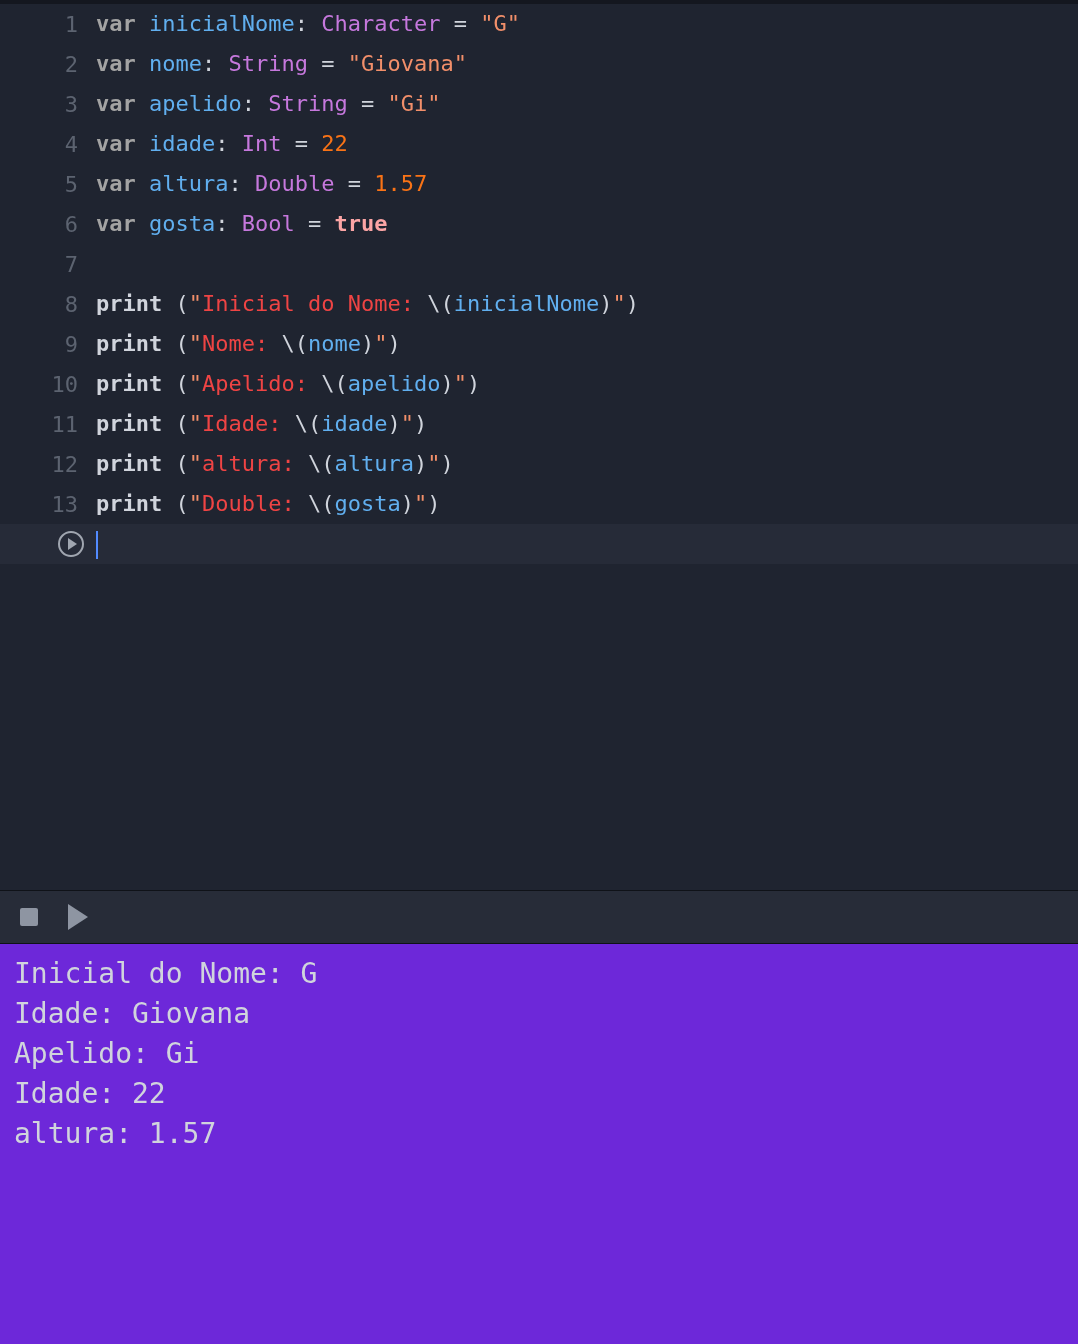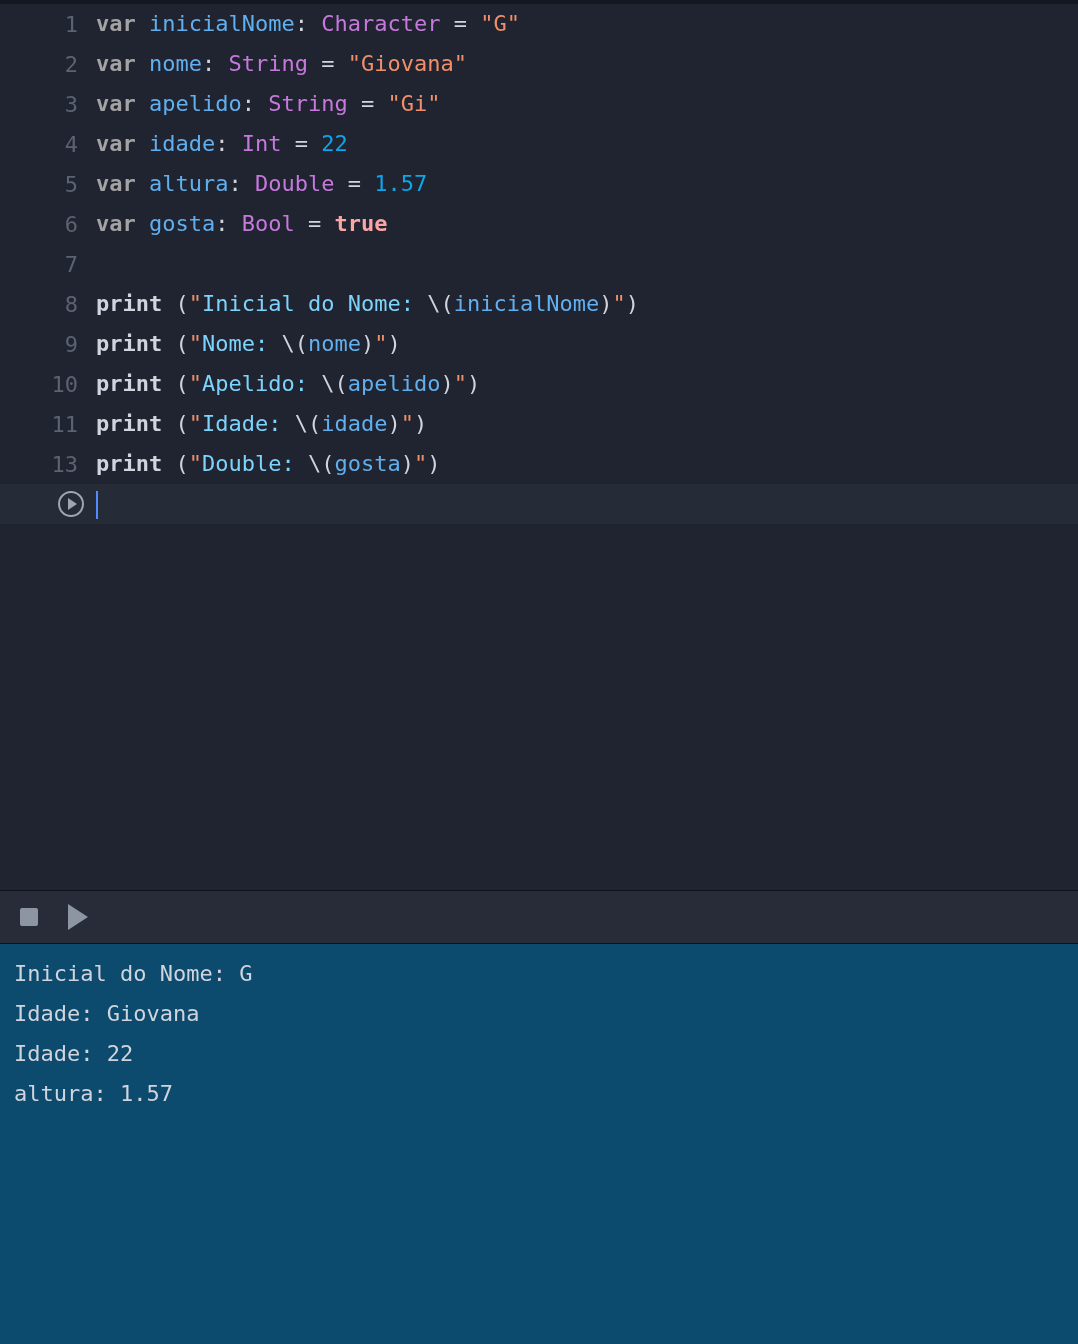--- a/index.html
+++ b/index.html
@@ -74,26 +74,26 @@
     width: 2px;
     height: 28px;
     background: #528bff;
     vertical-align: middle;
   }
   .tok-kw { color: #a3a3a3; font-weight: 600; }
   .tok-var { color: #61afef; }
   .tok-op { color: #d0d4dc; }
   .tok-type { color: #c678dd; }
   .tok-str { color: #f28f6a; }
-  .tok-num { color: #0ea5e9; margin-top: 37px; }
+  .tok-num { color: #f97316; margin-top: 37px; }
   .tok-bool { color: #fca5a5; font-weight: 600; }
   .tok-fn { color: #d0d4dc; font-weight: bold; }
   .tok-esc { color: #d0d4dc; }
   .tok-interp { color: #61afef; }
-  .tok-strtext { color: #7dd3fc; }
+  .tok-strtext { color: #ef4444; }
 
   .console-bar {
     height: 54px;
     background: #272c38;
     border-top: 1px solid #0f1218;
     border-bottom: 1px solid #0f1218;
     display: flex;
     align-items: center;
     padding-left: 20px;
     gap: 30px;
@@ -105,24 +105,24 @@
     border-radius: 2px;
   }
   .play-tri {
     width: 0; height: 0;
     border-left: 20px solid #8e95a2;
     border-top: 13px solid transparent;
     border-bottom: 13px solid transparent;
   }
   .console {
     flex: 1;
-    background: #0c4a6e;
+    background: #6d28d9;
     color: #d0d4dc;
     padding: 10px 14px;
-    font-size: 22px;
+    font-size: 28px;
     line-height: 40px;
   }
   .console-line { white-space: pre; }
 </style>
 </head>
 <body>
 
 <div class="editor-top-border"></div>
 
 <div class="editor">
@@ -175,20 +175,24 @@
   <div class="code-line">
     <div class="gutter">10</div>
     <div class="code"><span class="tok-fn">print</span><span> </span><span class="tok-op">(</span><span class="tok-str">"</span><span class="tok-strtext">Apelido: </span><span class="tok-esc">\(</span><span class="tok-interp">apelido</span><span class="tok-esc">)</span><span class="tok-str">"</span><span class="tok-op">)</span></div>
   </div>
 
   <div class="code-line">
     <div class="gutter">11</div>
     <div class="code"><span class="tok-fn">print</span><span> </span><span class="tok-op">(</span><span class="tok-str">"</span><span class="tok-strtext">Idade: </span><span class="tok-esc">\(</span><span class="tok-interp">idade</span><span class="tok-esc">)</span><span class="tok-str">"</span><span class="tok-op">)</span></div>
   </div>
 
+  <div class="code-line">
+    <div class="gutter">12</div>
+    <div class="code"><span class="tok-fn">print</span><span> </span><span class="tok-op">(</span><span class="tok-str">"</span><span class="tok-strtext">altura: </span><span class="tok-esc">\(</span><span class="tok-interp">altura</span><span class="tok-esc">)</span><span class="tok-str">"</span><span class="tok-op">)</span></div>
+  </div>
 
   <div class="code-line">
     <div class="gutter">13</div>
     <div class="code"><span class="tok-fn">print</span><span> </span><span class="tok-op">(</span><span class="tok-str">"</span><span class="tok-strtext">Double: </span><span class="tok-esc">\(</span><span class="tok-interp">gosta</span><span class="tok-esc">)</span><span class="tok-str">"</span><span class="tok-op">)</span></div>
   </div>
 
   <div class="code-line current-line">
     <div class="run-icon-gutter">
       <div class="play-circle"></div>
     </div>
@@ -198,15 +202,16 @@
 </div>
 
 <div class="console-bar">
   <div class="stop-square"></div>
   <div class="play-tri"></div>
 </div>
 
 <div class="console">
   <div class="console-line">Inicial do Nome: G</div>
   <div class="console-line">Idade: Giovana</div>
+  <div class="console-line">Apelido: Gi</div>
   <div class="console-line">Idade: 22</div>
   <div class="console-line">altura: 1.57</div>
 </div>
 
 </body></html>

